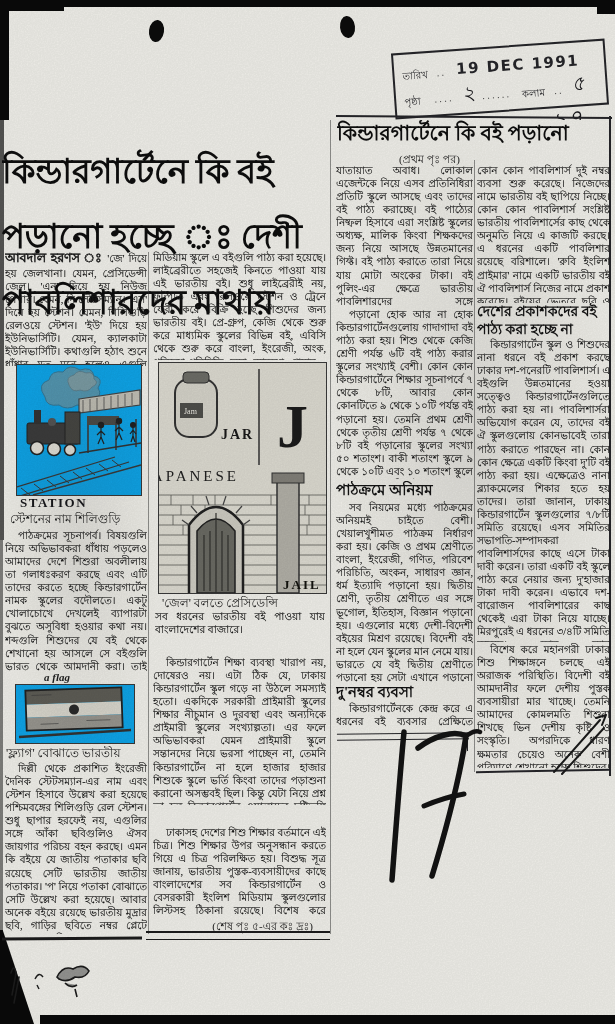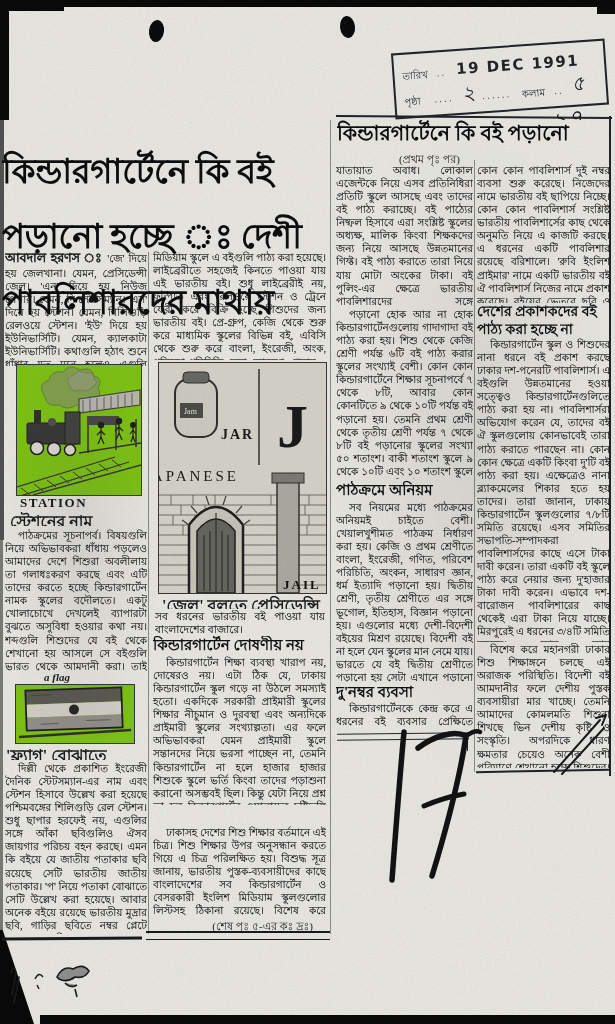--- a/index.html
+++ b/index.html
@@ -2,39 +2,39 @@
 <html><head>
 <meta charset="utf-8">
 <style>
   html,body{margin:0;padding:0;background:#888;}
   #page{position:relative;width:615px;height:1024px;background:#f3f2ec;overflow:hidden;
         font-family:"Liberation Serif",serif;color:#1d1d1d;}
   .abs{position:absolute;}
   .txt{font-size:10.3px;line-height:1.27;text-align:justify;overflow:hidden;
        color:#1e1e1e;text-shadow:0.2px 0.2px 0 rgba(25,25,25,.5);word-break:break-word;}
   .indent{text-indent:13px;}
-  .caption{font-weight:bold;font-size:16px;line-height:1.2;overflow:hidden;}
+  .caption{font-weight:normal;font-size:12px;line-height:1.2;overflow:hidden;}
   .subhead{font-weight:bold;font-size:15px;line-height:1.25;color:#121212;overflow:hidden;}
   .vline{border-left:1px solid rgba(45,45,45,.5);}
   .rule{background:#1c1c1c;}
   .edge{background:#0a0a0a;}
   .kicker{background:#161616;color:#efece3;border:2px solid #0d0d0d;
           box-shadow:inset 0 0 0 2px #161616, inset 0 0 0 3px #d9d6cb;
           display:flex;align-items:center;justify-content:center;
           font-weight:bold;font-size:19px;letter-spacing:.5px;text-align:center;}
   .main-headline{font-weight:bold;font-size:34px;line-height:1.92;letter-spacing:-.3px;color:#0e0e0e;}
   .right-headline{font-weight:bold;font-size:20.5px;color:#0e0e0e;background:#f3f2ec;line-height:1.3;}
   .masthead{font-weight:bold;font-size:25px;color:#151515;text-align:center;letter-spacing:1px;}
   .stamp{border:2px solid #26262a;transform:rotate(-4deg);color:#26262a;
          font-family:"DejaVu Sans",sans-serif;}
   .stamp-date{font-weight:bold;font-size:15px;letter-spacing:1.5px;font-family:"DejaVu Sans",sans-serif;}
   .stamp-lbl{font-size:10px;}
   .dots{font-size:9px;letter-spacing:2px;color:#444;}
   .hand{font-family:"DejaVu Serif",serif;font-style:italic;color:#1b1b1f;}
-  .figure{border:1.5px solid #3a3a3a;background:#84cc16;overflow:hidden;}
+  .figure{border:1.5px solid #3a3a3a;background:#0ea5e9;overflow:hidden;}
   .figlabel{font-weight:bold;font-size:13px;letter-spacing:1.5px;color:#17171b;font-family:"Liberation Serif",serif;}
   .continued{font-weight:normal;font-size:11px;text-align:right;}
   .smudge{background:radial-gradient(closest-side,rgba(60,60,58,.10),rgba(60,60,58,0));pointer-events:none;}
   svg text{font-family:"Liberation Serif",serif;}
 </style>
 </head>
 <body>
 
 <div id="page">
 
@@ -150,21 +150,20 @@
       <rect x="113" y="110" width="32" height="10" fill="#83817a" stroke="#333"></rect>
       <path d="M30,230 L30,162 Q57,126 84,162 L84,230" fill="#cfcdc3" stroke="#222" stroke-width="2.5"></path>
       <path d="M38,230 L38,168 Q57,144 76,168 L76,230 Z" fill="#6b6b64" stroke="#222" stroke-width="1.5"></path>
       <path d="M57,150 V230 M45,172 v56 M51,168 v60 M63,168 v60 M69,172 v56" stroke="#33332f" stroke-width="1.2"></path>
       <path d="M30,162 l-7,-5 M38,150 l-6,-7 M50,142 l-3,-9 M64,142 l3,-9 M77,150 l6,-7 M84,162 l7,-5" stroke="#444" stroke-width="1.2"></path>
       <text x="124" y="226" font-size="13" font-weight="bold" fill="#14140f" letter-spacing="2">JAIL</text>
     </svg>
   </div>
   <div class="abs caption" style="left:162px;top:596px;width:160px;height:13px;">'জেল' বলতে প্রেসিডেন্সি</div>
   <div class="abs txt" style="left:155px;top:610px;width:170px;height:26px;font-size:10.5px;">সব ধরনের ভারতীয় বই পাওয়া যায় বাংলাদেশের বাজারে।</div>
-  <div class="abs subhead" style="left:153px;top:636px;width:173px;height:19px;">কিন্ডারগার্টেন দোষণীয় নয়</div>
   <div class="abs txt indent" style="left:153px;top:656px;width:173px;height:149px;">কিন্ডারগার্টেন শিক্ষা ব্যবস্থা খারাপ নয়, দোষেরও নয়। এটা ঠিক যে, ঢাকায় কিন্ডারগার্টেন স্কুল গড়ে না উঠলে সমস্যাই হতো। একদিকে সরকারী প্রাইমারী স্কুলের শিক্ষার নীচুমান ও দুরবস্থা এবং অন্যদিকে প্রাইমারী স্কুলের সংখ্যাল্পতা। এর ফলে অভিভাবকরা যেমন প্রাইমারী স্কুলে সন্তানদের নিয়ে ভরসা পাচ্ছেন না, তেমনি কিন্ডারগার্টেন না হলে হাজার হাজার শিশুকে স্কুলে ভর্তি কিংবা তাদের পড়াশুনা করানো অসম্ভবই ছিল। কিন্তু যেটা নিয়ে প্রশ্ন তা হল কিন্ডারগার্টেন ওয়ালাদের দৃষ্টিভঙ্গি এবং ব্যবসায়িক মনোবৃত্তি—ভারতীয় বই পড়াতেই হবে। আবার শিক্ষাদান ক্ষেত্রে প্রতিটি সম্পর্ক হবে অর্থের বিনিময়ে। বই হতে হবে গাদাগাদা।</div>
   <div class="abs txt indent" style="left:153px;top:826px;width:173px;height:91px;">ঢাকাসহ দেশের শিশু শিক্ষার বর্তমানে এই চিত্র। শিশু শিক্ষার উপর অনুসন্ধান করতে গিয়ে এ চিত্র পরিলক্ষিত হয়। বিশুদ্ধ সূত্র জানায়, ভারতীয় পুস্তক-ব্যবসায়ীদের কাছে বাংলাদেশের সব কিন্ডারগার্টেন ও বেসরকারী ইংলিশ মিডিয়াম স্কুলগুলোর লিস্টসহ ঠিকানা রয়েছে। বিশেষ করে পশ্চিমবঙ্গের পাবলিশার্স গীল্ড-এর প্রতিনিধিদের বাংলাদেশে</div>
   <div class="abs continued" style="left:168px;top:918px;width:145px;height:13px;">(শেষ পৃঃ ৫-এর কঃ দ্রঃ)</div>
   <div class="abs" style="left:146px;top:931px;width:184px;height:6px;border-top:2.5px solid #1c1c1c;border-bottom:1px solid #1c1c1c;"></div>
 
   <div class="abs" style="left:336px;top:116px;width:276px;height:0;border-top:2px solid #26262a;transform:rotate(.4deg);"></div>
   <div class="abs" style="left:609px;top:116px;width:0;height:660px;border-left:2px solid #26262a;"></div>
   <div class="abs" style="left:476px;top:770px;width:134px;height:0;border-top:2px solid #26262a;transform:rotate(-1deg);"></div>
 
   <div class="abs right-headline" style="left:337px;top:120px;width:268px;height:29px;overflow:hidden;">কিন্ডারগার্টেনে কি বই পড়ানো হচ্ছে</div>

